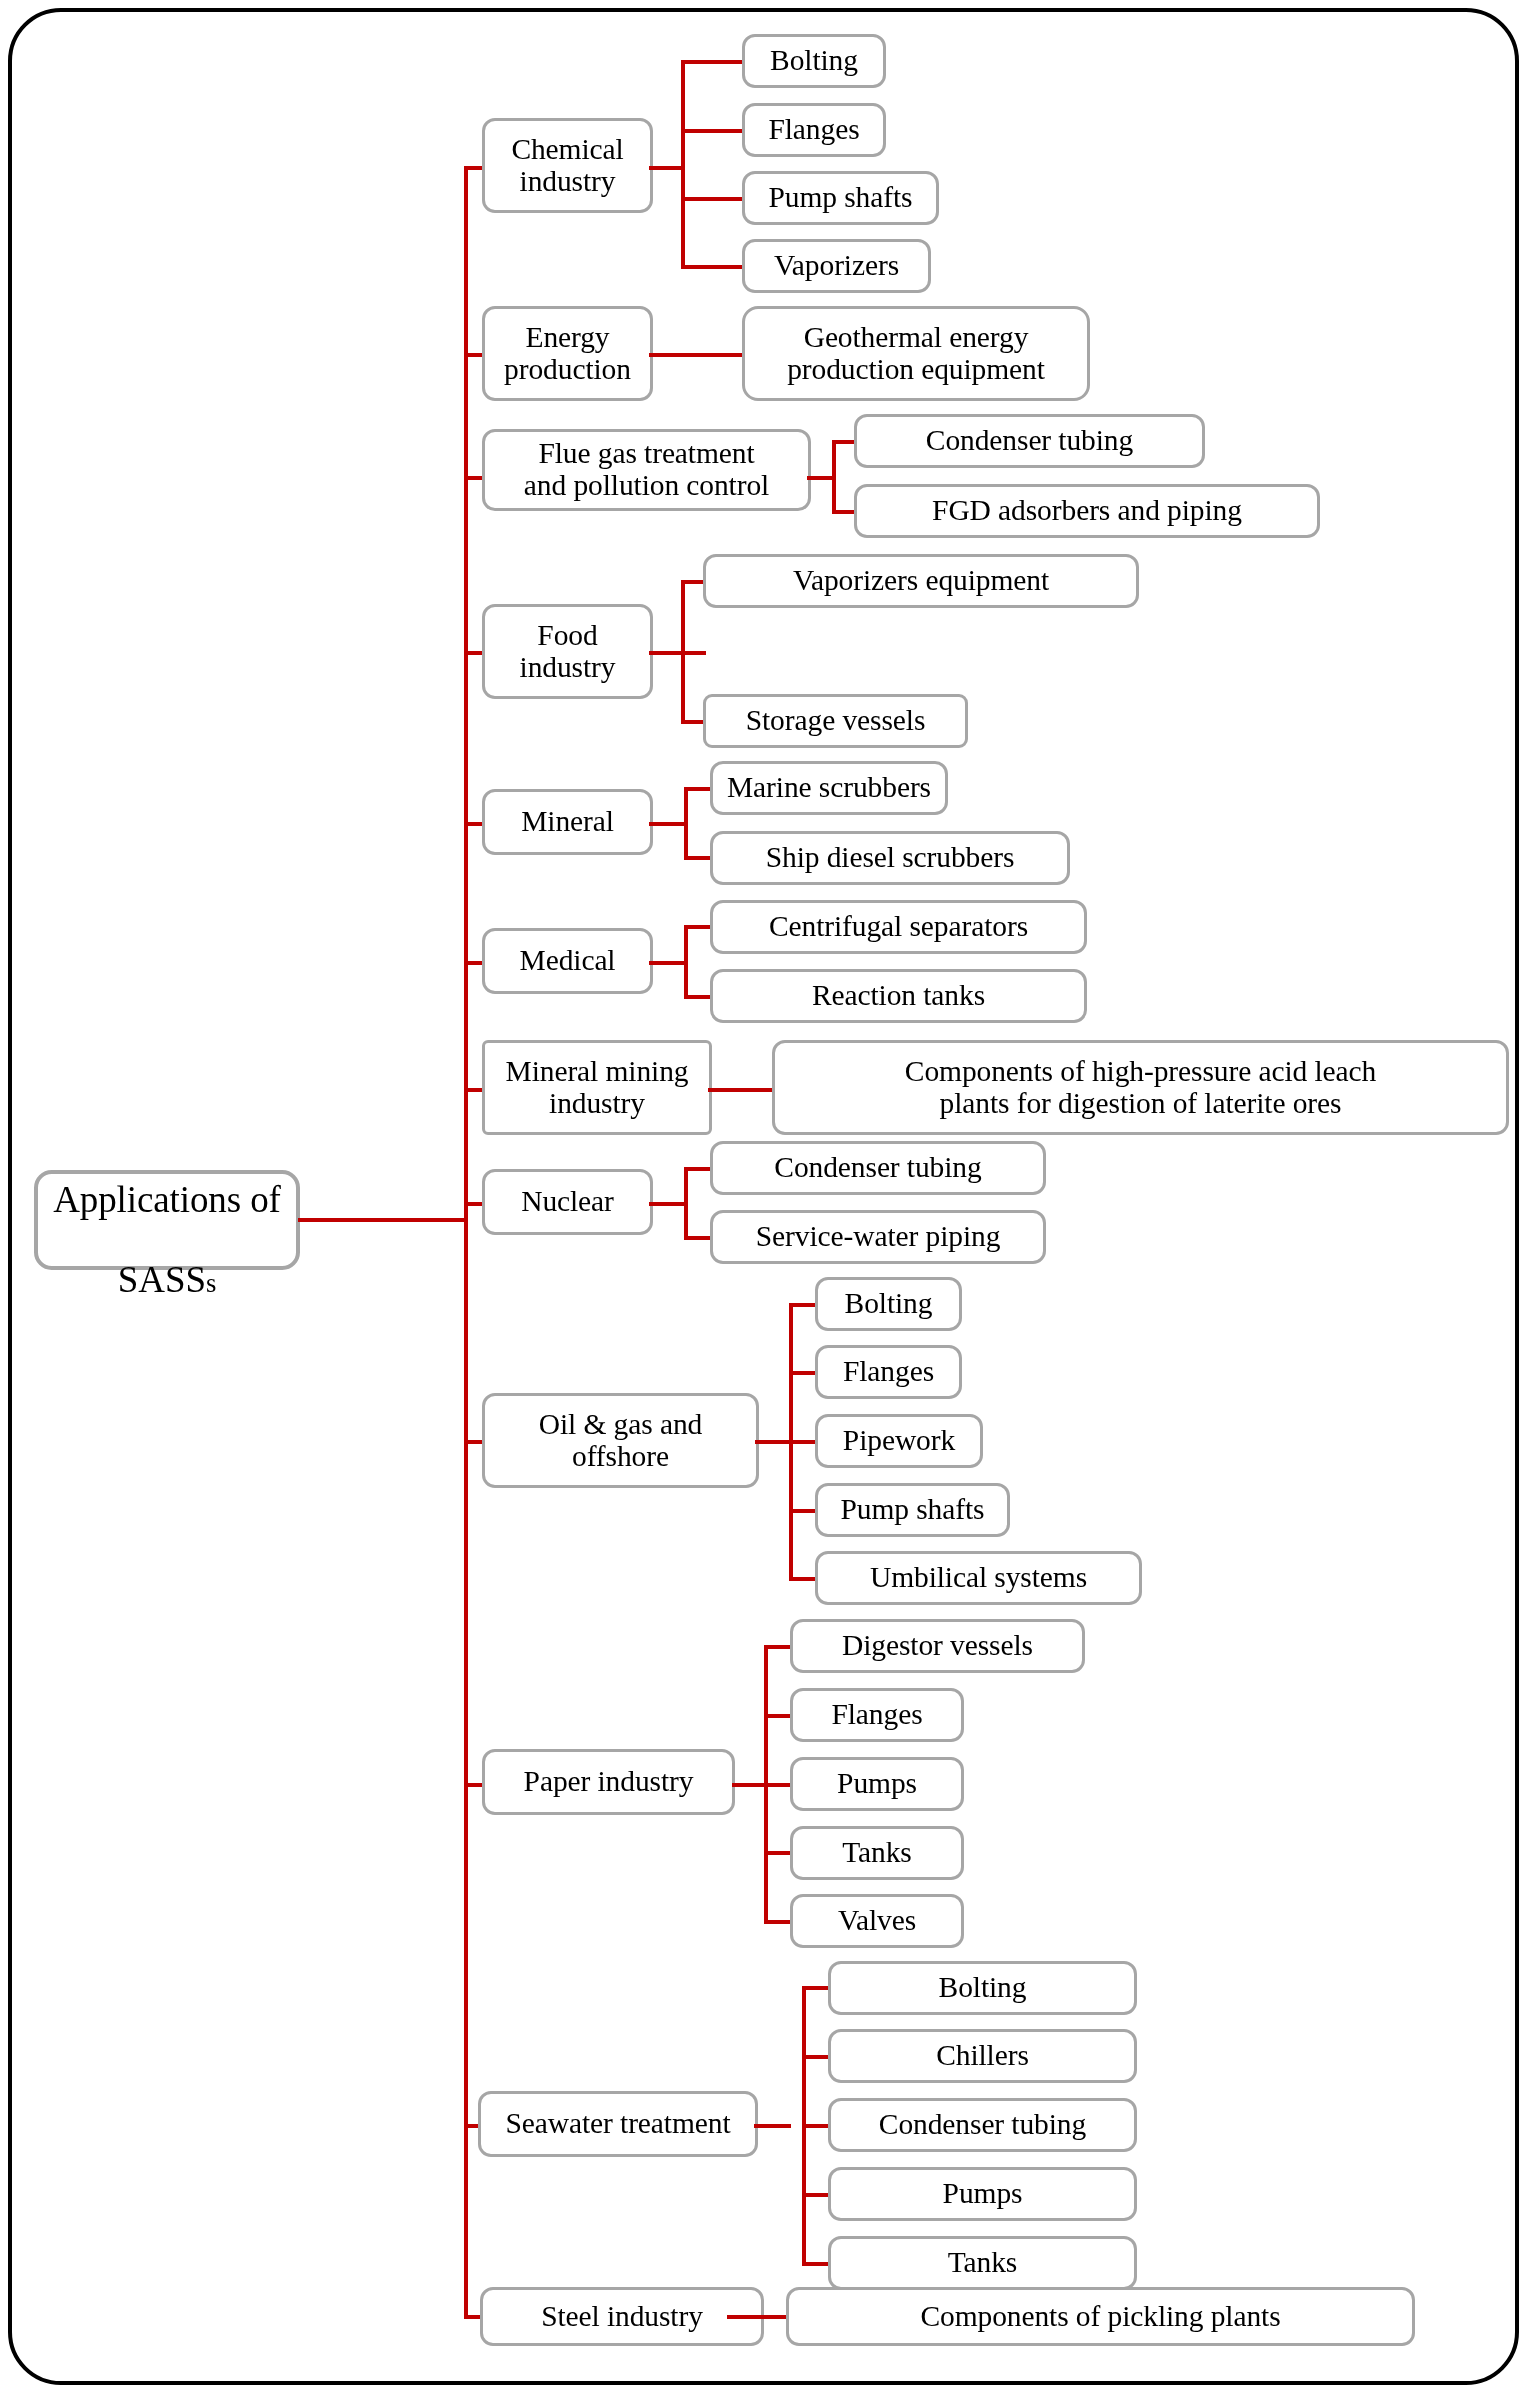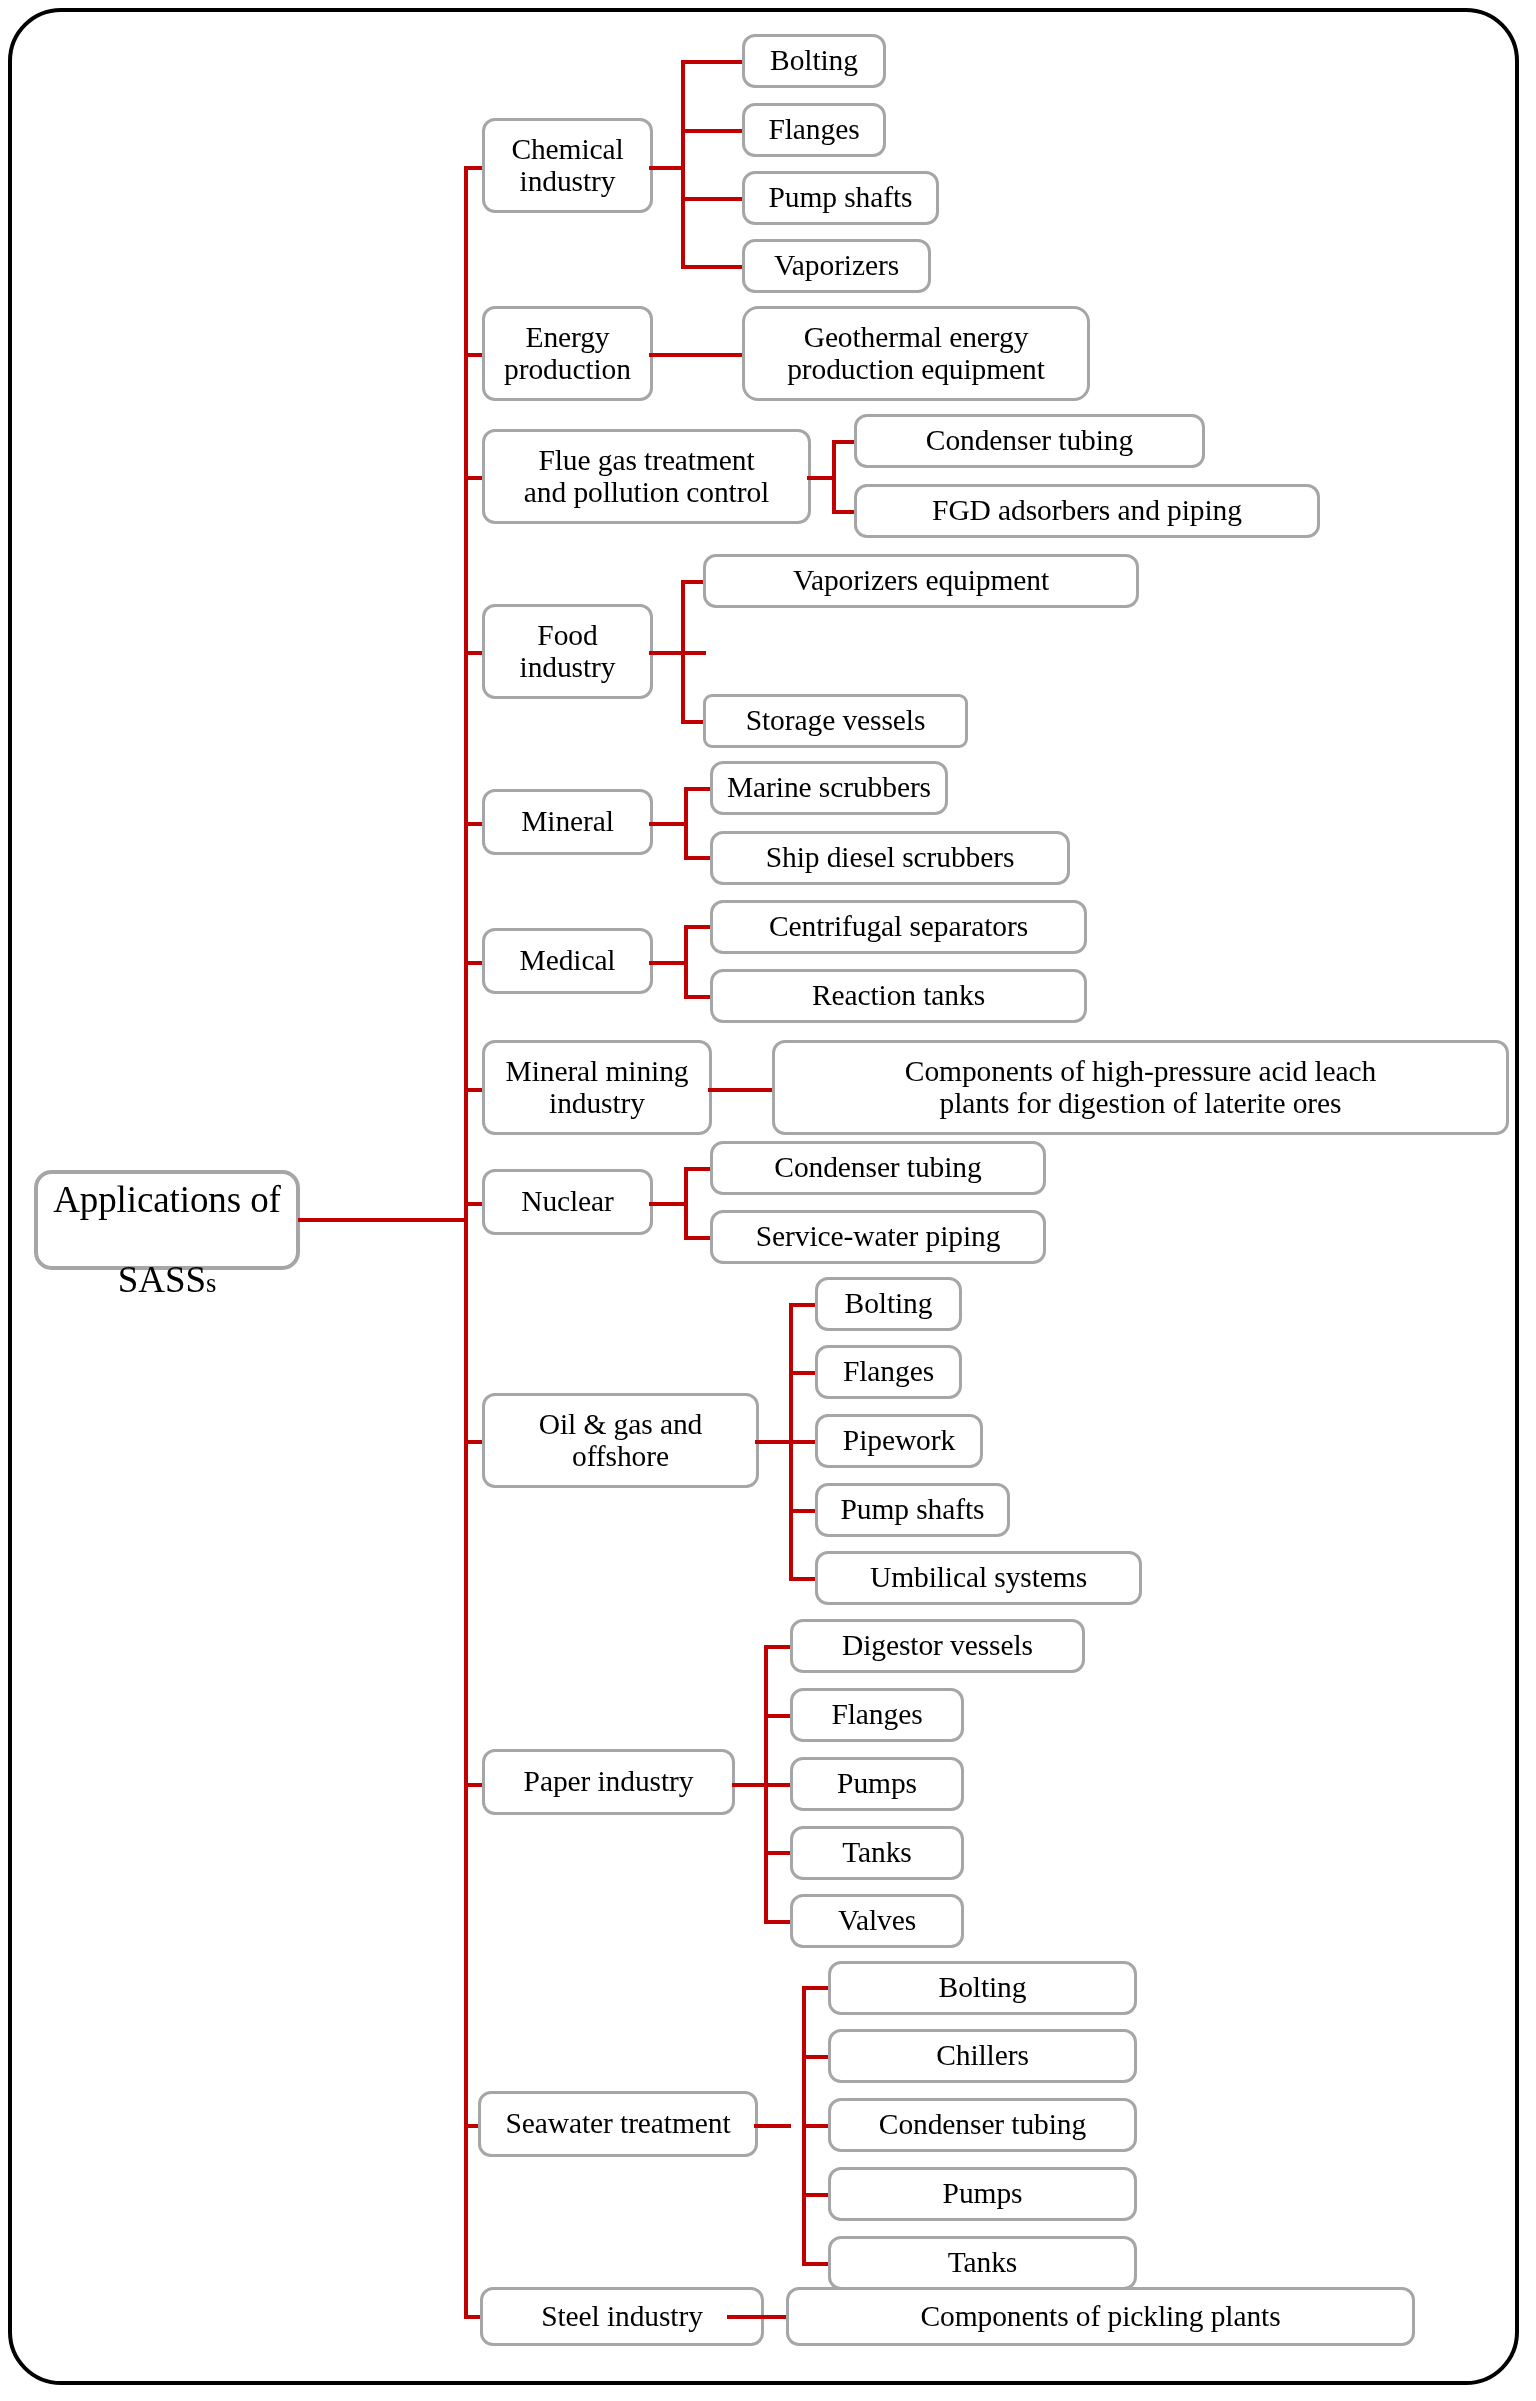--- a/index.html
+++ b/index.html
@@ -89,21 +89,21 @@
   <div class="node lvl2" style="left:742px;top:239px;width:189px;height:54px;">Vaporizers</div>
 
   <div class="ln h" style="left:464px;top:353px;width:21px;"></div>
   <div class="node lvl1" style="left:482px;top:306px;width:171px;height:95px;">Energy
 production</div>
   <div class="ln h" style="left:649px;top:353px;width:94px;"></div>
   <div class="node lvl2" style="left:742px;top:306px;width:348px;height:95px;border-radius:16px;">Geothermal energy
 production equipment</div>
 
   <div class="ln h" style="left:464px;top:476px;width:21px;"></div>
-  <div class="node lvl1" style="left:482px;top:429px;width:329px;height:95px;">Flue gas treatment
+  <div class="node lvl1" style="left:482px;top:429px;width:329px;height:82px;">Flue gas treatment
 and pollution control</div>
   <div class="ln h" style="left:807px;top:476px;width:28px;"></div>
   <div class="ln v thin" style="left:832px;top:442px;height:70px;"></div>
   <div class="ln h thin" style="left:832px;top:440px;width:23.6px;"></div>
   <div class="node lvl2" style="left:854px;top:414px;width:351px;height:54px;">Condenser tubing</div>
   <div class="ln h thin" style="left:832px;top:510px;width:23.6px;"></div>
   <div class="node lvl2" style="left:854px;top:484px;width:466px;height:54px;">FGD adsorbers and piping</div>
 
   <div class="ln h" style="left:464px;top:651px;width:21px;"></div>
   <div class="node lvl1" style="left:482px;top:604px;width:171px;height:95px;">Food
@@ -128,21 +128,21 @@
   <div class="ln h" style="left:464px;top:961px;width:21px;"></div>
   <div class="node lvl1" style="left:482px;top:928px;width:171px;height:66px;">Medical</div>
   <div class="ln h" style="left:649px;top:961px;width:37px;"></div>
   <div class="ln v thin" style="left:684px;top:927px;height:70px;"></div>
   <div class="ln h thin" style="left:684px;top:925px;width:28px;"></div>
   <div class="node lvl2" style="left:710px;top:900px;width:377px;height:54px;">Centrifugal separators</div>
   <div class="ln h thin" style="left:684px;top:995px;width:28px;"></div>
   <div class="node lvl2" style="left:710px;top:969px;width:377px;height:54px;">Reaction tanks</div>
 
   <div class="ln h" style="left:464px;top:1088px;width:21px;"></div>
-  <div class="node lvl1" style="left:482px;top:1040px;width:230px;height:95px;">Mineral mining
+  <div class="node lvl1" style="left:482px;top:1040px;width:230px;height:95px;border-radius:6px;">Mineral mining
 industry</div>
   <div class="ln h" style="left:708px;top:1088px;width:67px;"></div>
   <div class="node lvl2" style="left:772px;top:1040px;width:737px;height:95px;">Components of high-pressure acid leach
 plants for digestion of laterite ores</div>
 
   <div class="ln h" style="left:464px;top:1202px;width:21px;"></div>
   <div class="node lvl1" style="left:482px;top:1169px;width:171px;height:66px;">Nuclear</div>
   <div class="ln h" style="left:649px;top:1202px;width:37px;"></div>
   <div class="ln v thin" style="left:684px;top:1168px;height:70px;"></div>
   <div class="ln h thin" style="left:684px;top:1167px;width:28px;"></div>

